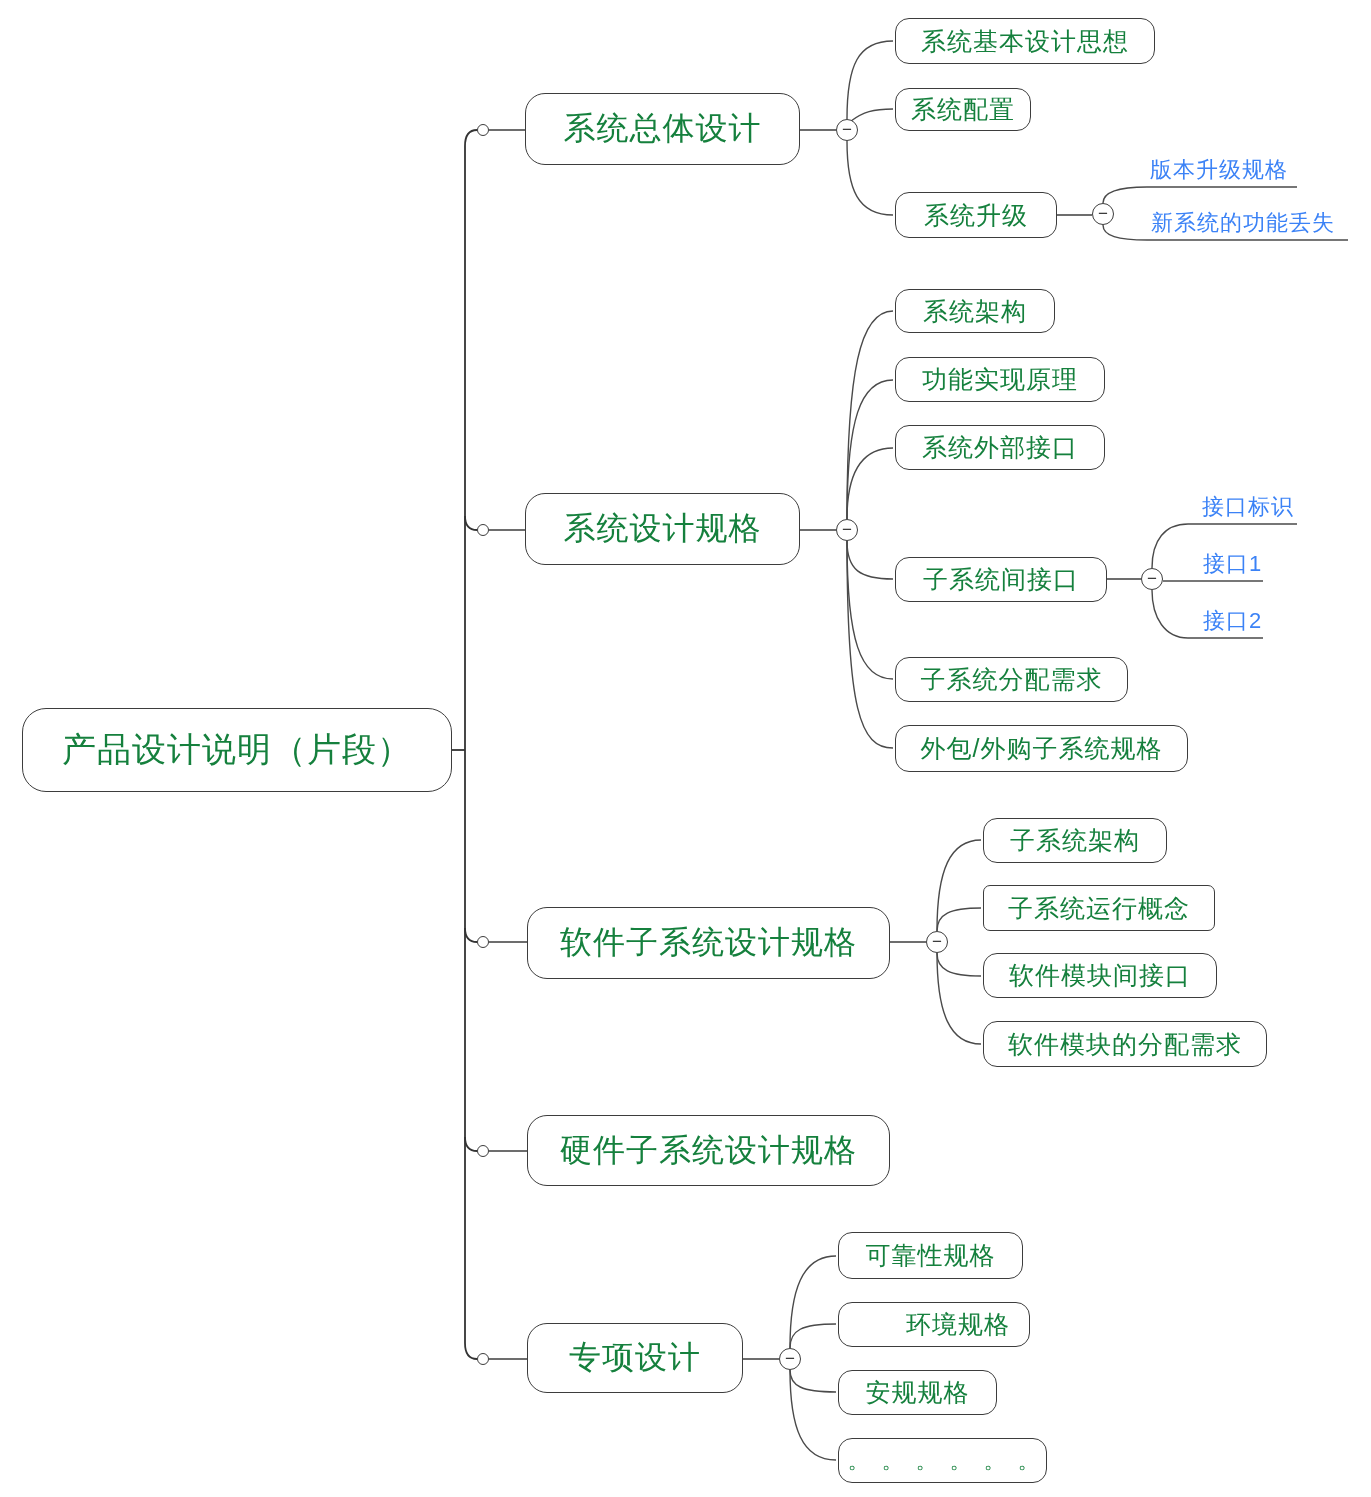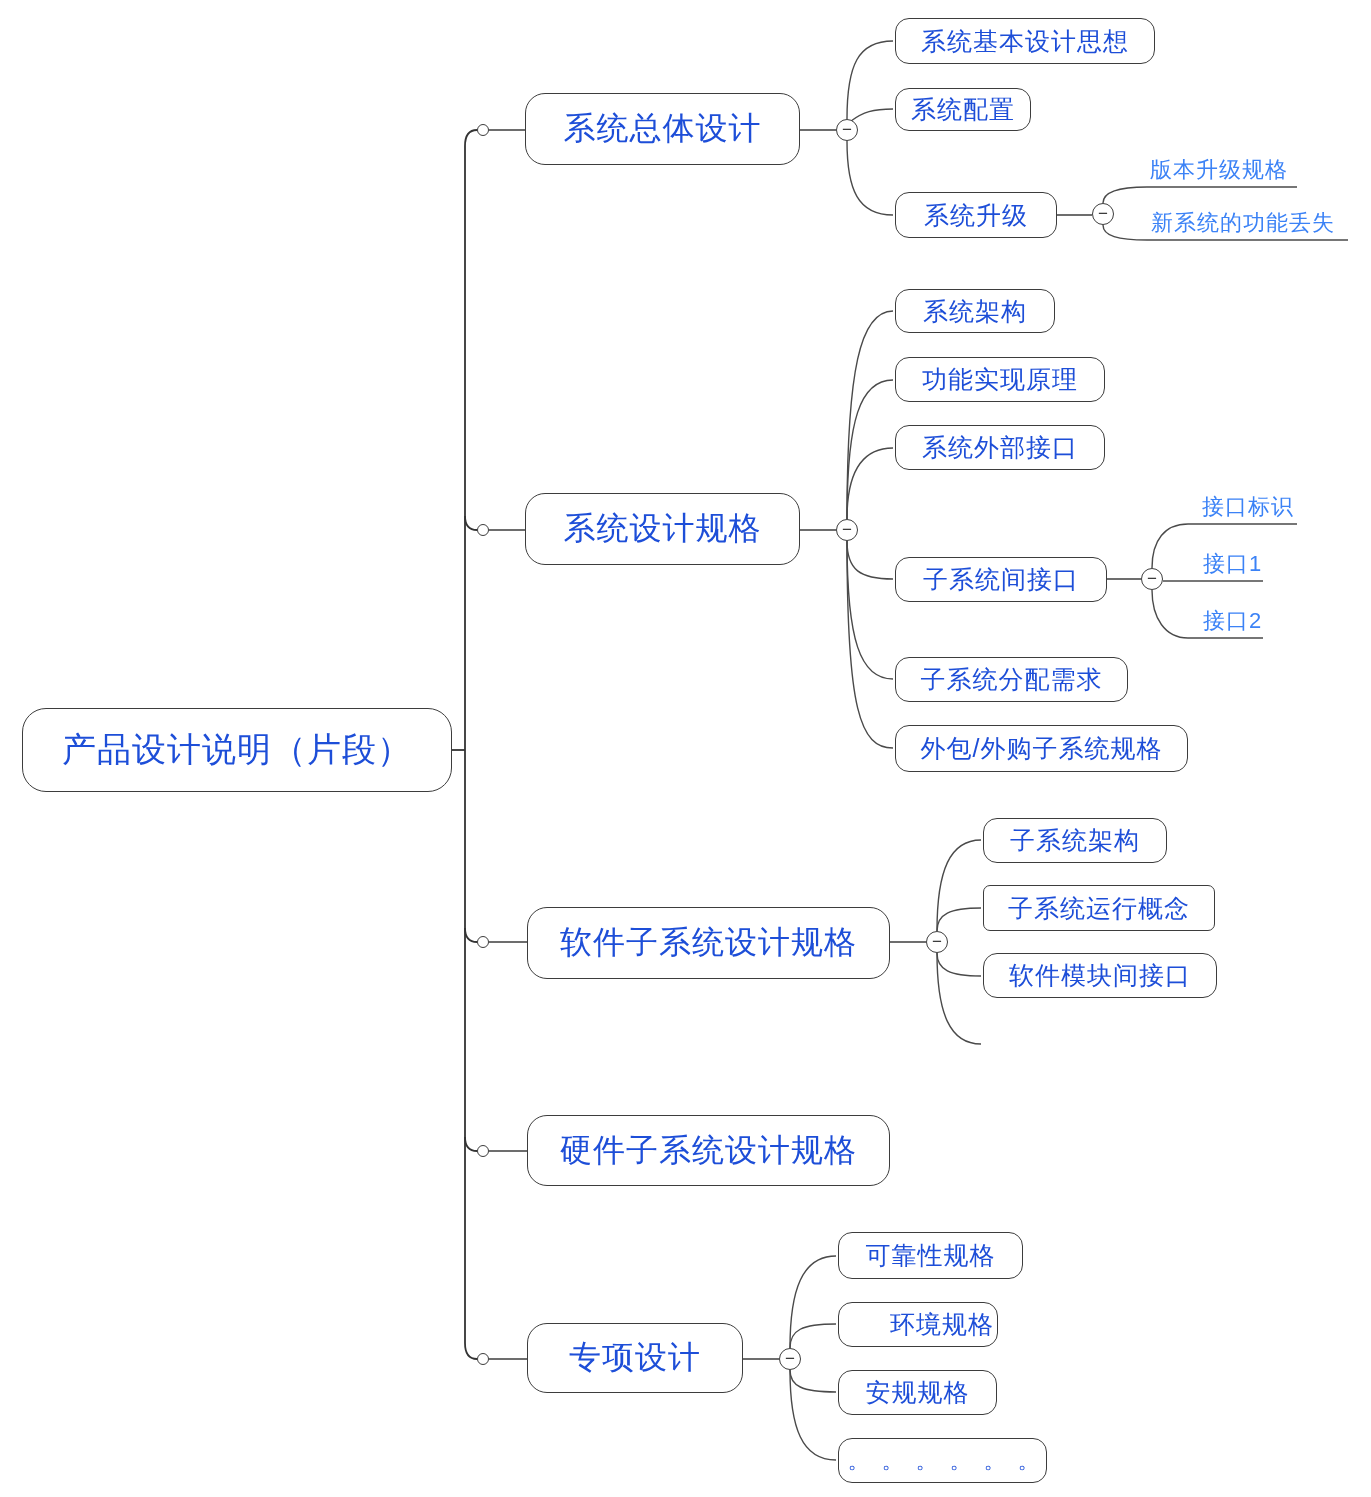--- a/index.html
+++ b/index.html
@@ -4,21 +4,21 @@
 <style>
   html,body{margin:0;padding:0;background:#ffffff;}
   #canvas{
     position:relative;width:1371px;height:1497px;background:#ffffff;overflow:hidden;
     font-family:"Liberation Sans","DejaVu Sans",sans-serif;
   }
   #wires{position:absolute;left:0;top:0;width:1371px;height:1497px;}
   .node{
     position:absolute;background:#ffffff;border:1.6px solid #3d3d3d;
     display:flex;align-items:center;justify-content:center;
-    color:#1d4ed8;box-sizing:border-box;white-space:nowrap;cursor:default;
+    color:#15803d;box-sizing:border-box;white-space:nowrap;cursor:default;
   }
   .root{border-radius:24px;font-size:34px;letter-spacing:1px;}
   .branch{border-radius:20px;font-size:32px;letter-spacing:1px;}
   .child{border-radius:14px;font-size:25px;letter-spacing:1px;}
   .uline{
     position:absolute;color:#3b82f6;font-size:22px;letter-spacing:1px;
     white-space:nowrap;height:29px;display:flex;align-items:flex-end;cursor:default;
   }
   .dot{
     position:absolute;width:12px;height:12px;border-radius:50%;
@@ -120,23 +120,24 @@
   <div class="uline" style="left:1203px;top:550px;">接口1</div>
   <div class="uline" style="left:1203px;top:607px;">接口2</div>
   <div class="node child" style="left:895px;top:657px;width:233px;height:45px;">子系统分配需求</div>
   <div class="node child" style="left:895px;top:725px;width:293px;height:47px;">外包/外购子系统规格</div>
 
   <div class="node branch" style="left:527px;top:907px;width:363px;height:72px;">软件子系统设计规格</div>
   <div class="toggle" style="left:926px;top:931px;">−</div>
   <div class="node child" style="left:983px;top:818px;width:184px;height:45px;">子系统架构</div>
   <div class="node child" style="left:983px;top:885px;width:232px;height:46px;border-radius:7px;">子系统运行概念</div>
   <div class="node child" style="left:983px;top:953px;width:234px;height:45px;">软件模块间接口</div>
+  <div class="node child" style="left:983px;top:1021px;width:284px;height:46px;">软件模块的分配需求</div>
 
   <div class="node branch" style="left:527px;top:1115px;width:363px;height:71px;">硬件子系统设计规格</div>
 
   <div class="node branch" style="left:527px;top:1323px;width:216px;height:70px;">专项设计</div>
   <div class="toggle" style="left:779px;top:1348px;">−</div>
   <div class="node child" style="left:838px;top:1232px;width:185px;height:47px;">可靠性规格</div>
-  <div class="node child" style="left:838px;top:1302px;width:160px;height:45px;padding-left:48px;">环境规格</div>
+  <div class="node child" style="left:838px;top:1302px;width:192px;height:45px;padding-left:48px;">环境规格</div>
   <div class="node child" style="left:838px;top:1370px;width:159px;height:45px;">安规规格</div>
   <div class="node child dots-node" style="left:838px;top:1438px;width:209px;height:45px;">。。。。。。</div>
 
 </div>
 
 </body></html>

